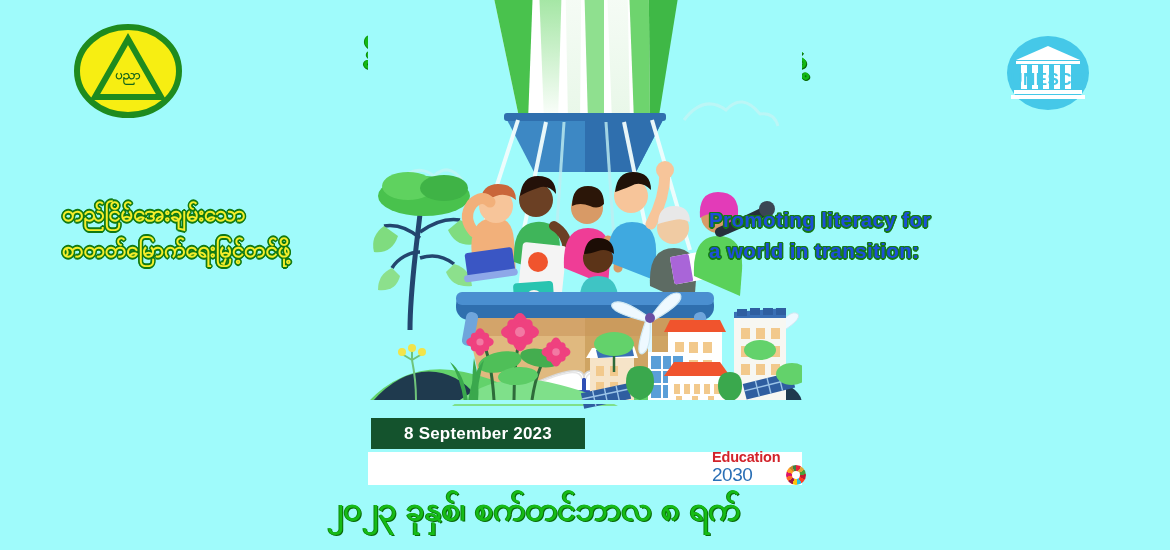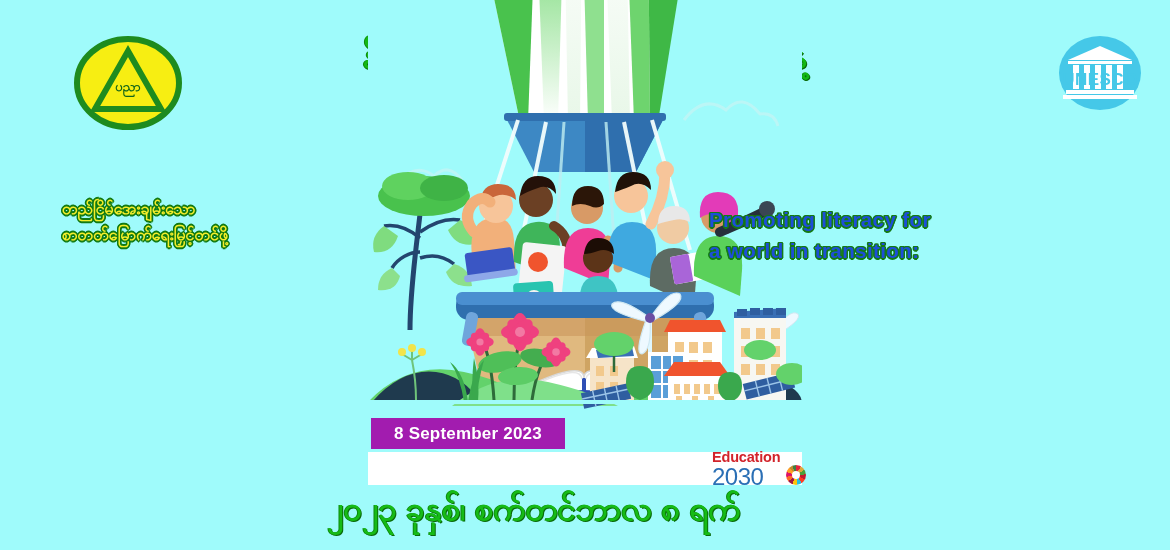--- a/index.html
+++ b/index.html
@@ -5,40 +5,40 @@
   html,body{margin:0;padding:0;}
   body{
     width:1170px;height:550px;overflow:hidden;
     background:#9ffbfb;
     font-family:"Liberation Sans", sans-serif;
     position:relative;
   }
   .poster{position:relative;width:1170px;height:550px;background:#9ffbfb;overflow:hidden;}
 
   
-  .emblem{position:absolute;left:73px;top:35px;width:110px;height:96px;}
+  .emblem{position:absolute;left:73px;top:23px;width:110px;height:96px;}
   .emblem svg{display:block;width:110px;height:96px;}
 
   
-  .unesco{position:absolute;left:1052px;top:30px;width:96px;height:86px;}
+  .unesco{position:absolute;left:1000px;top:30px;width:96px;height:86px;}
   .unesco svg{display:block;width:96px;height:86px;}
 
   
   .title-mm{
     position:absolute;left:0;top:36px;width:1170px;text-align:center;
     font-size:37px;font-weight:bold;color:#14b814;
     letter-spacing:0px;line-height:1.1;
     text-shadow:1px 1px 0 #0a6a0a, -1px 0 0 #0d8a0d, 0 1px 0 #0a6a0a;
     white-space:nowrap;
   }
 
   
   .slogan-mm{
     position:absolute;left:62px;top:196px;width:400px;
-    font-size:16px;font-weight:bold;line-height:1.62;
+    font-size:22px;font-weight:bold;line-height:1.62;
     color:#f5ee2a;
     text-shadow:
       1.6px 0 0 #127a12, -1.6px 0 0 #127a12,
       0 1.6px 0 #127a12, 0 -1.6px 0 #127a12,
       1.2px 1.2px 0 #127a12, -1.2px 1.2px 0 #127a12,
       1.2px -1.2px 0 #127a12, -1.2px -1.2px 0 #127a12;
   }
   .slogan-mm div{white-space:nowrap;}
 
   
@@ -60,35 +60,35 @@
     font-size:33px;font-weight:bold;color:#16bb16;
     text-shadow:1px 1px 0 #0a6a0a, -1px 0 0 #0d8a0d;
     white-space:nowrap;
   }
 
   
   .illus{position:absolute;left:368px;top:0px;width:434px;height:485px;overflow:hidden;}
   .illus svg{display:block;width:434px;height:485px;}
 
   .date-badge{
-    position:absolute;left:371px;top:418px;width:194px;height:31px;
-    background:#a21caf;display:flex;align-items:center;justify-content:center;
+    position:absolute;left:371px;top:418px;width:214px;height:31px;
+    background:#14532d;display:flex;align-items:center;justify-content:center;
     color:#ffffff;font-size:17px;font-weight:bold;letter-spacing:.2px;
   }
   .white-band{
     position:absolute;left:368px;top:452px;width:434px;height:33px;background:#ffffff;
   }
   .edu2030{
     position:absolute;left:692px;top:450px;width:92px;height:34px;margin-left:20px;
   }
   .edu2030 .e-top{
     font-size:14.5px;font-weight:bold;color:#d2232a;line-height:1;letter-spacing:-.2px;
   }
   .edu2030 .e-bot{
-    font-size:24px;font-weight:normal;color:#2a6fb5;line-height:1;letter-spacing:-.5px;
+    font-size:19px;font-weight:normal;color:#2a6fb5;line-height:1;letter-spacing:-.5px;
   }
   .edu2030 .wheel{
     position:absolute;right:-2px;bottom:-1px;width:20px;height:20px;border-radius:50%;
     background:conic-gradient(#e5243b 0 8%,#dda63a 8% 16%,#4c9f38 16% 24%,#c5192d 24% 32%,
       #ff3a21 32% 40%,#26bde2 40% 48%,#fcc30b 48% 56%,#a21942 56% 64%,#fd6925 64% 72%,
       #dd1367 72% 80%,#fd9d24 80% 88%,#bf8b2e 88% 94%,#3f7e44 94% 100%);
   }
   .edu2030 .wheel::after{
     content:"";position:absolute;left:6px;top:6px;width:8px;height:8px;border-radius:50%;background:#ffffff;
   }

